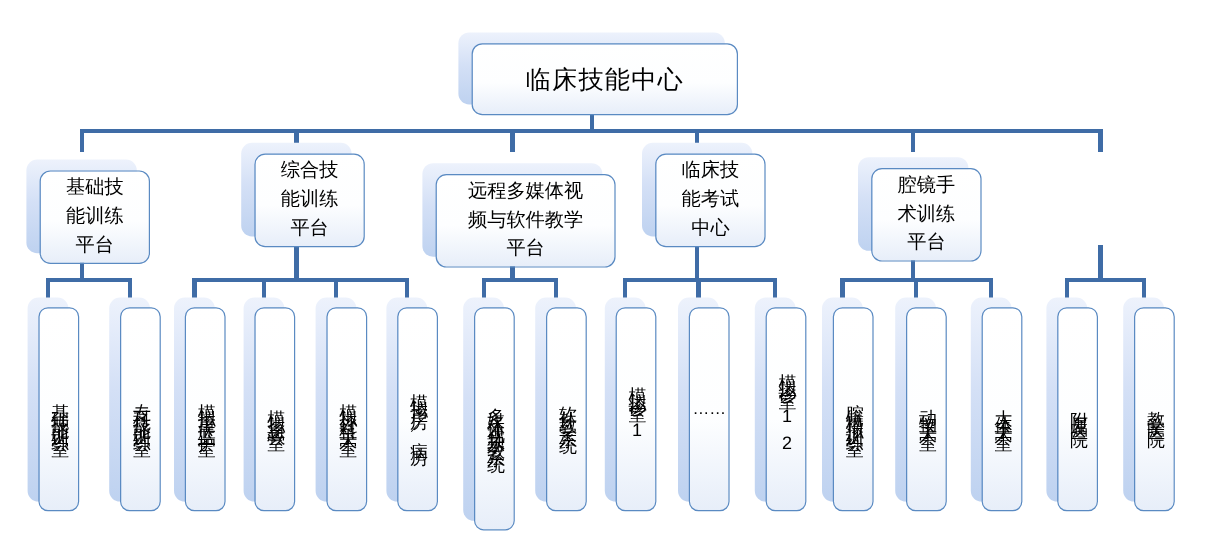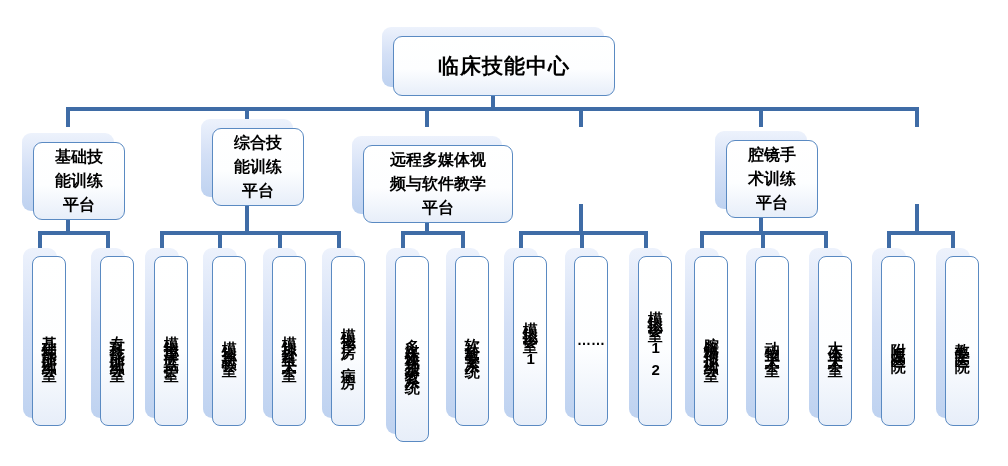--- a/index.html
+++ b/index.html
@@ -15,21 +15,21 @@
     background:linear-gradient(180deg,#EDF2FC 0%,#D4E0F6 45%,#BED2F0 100%);
   }
   .node .front{
     position:absolute;left:11px;top:9px;width:100%;height:100%;
     box-sizing:border-box;
     border:1.6px solid #5A8AC2;border-radius:9px;
     background:linear-gradient(180deg,#FFFFFF 0%,#FDFEFF 55%,#E7EEF9 100%);
     display:flex;align-items:center;justify-content:center;
   }
   .l3 .front{left:9px;top:8px;border-radius:8px;}
-  .lbl{font-weight:bold;color:#000;}
+  .lbl{font-weight:normal;color:#000;}
   .l1 .lbl{font-size:21px;letter-spacing:1px;}
   .l2 .lbl{font-size:16px;line-height:1.5;white-space:pre-line;text-align:center;}
   .l3 .lbl{
     font-size:15px;
     writing-mode:vertical-rl;text-orientation:upright;
     letter-spacing:5px;line-height:1.1;
   }
   .l3.dots .lbl{writing-mode:horizontal-tb;letter-spacing:0;font-size:14px;}
 </style>
 </head>
@@ -93,20 +93,28 @@
     </div>
   </div>
   <div class="node l2" style="left:352px;top:136px;width:150px;height:78px">
     <div class="back"></div>
     <div class="front">
       <span class="lbl">远程多媒体视
 频与软件教学
 平台</span>
     </div>
   </div>
+  <div class="node l2" style="left:535px;top:119px;width:92px;height:78px">
+    <div class="back"></div>
+    <div class="front">
+      <span class="lbl">临床技
+能考试
+中心</span>
+    </div>
+  </div>
   <div class="node l2" style="left:715px;top:131px;width:92px;height:78px">
     <div class="back"></div>
     <div class="front">
       <span class="lbl">腔镜手
 术训练
 平台</span>
     </div>
   </div>
 
   <div class="node l3" style="left:23px;top:248px;width:34px;height:170px">

